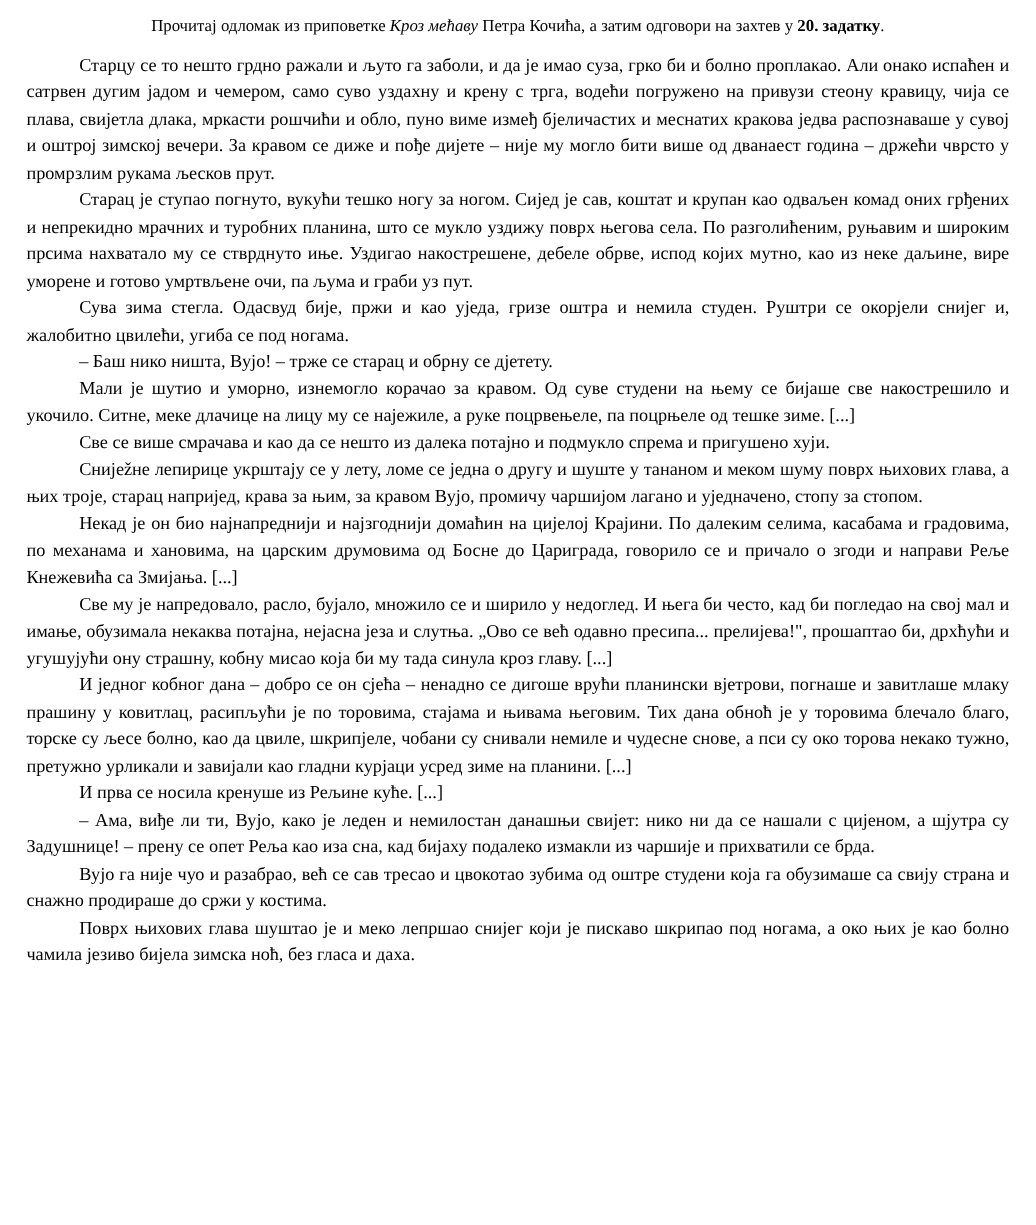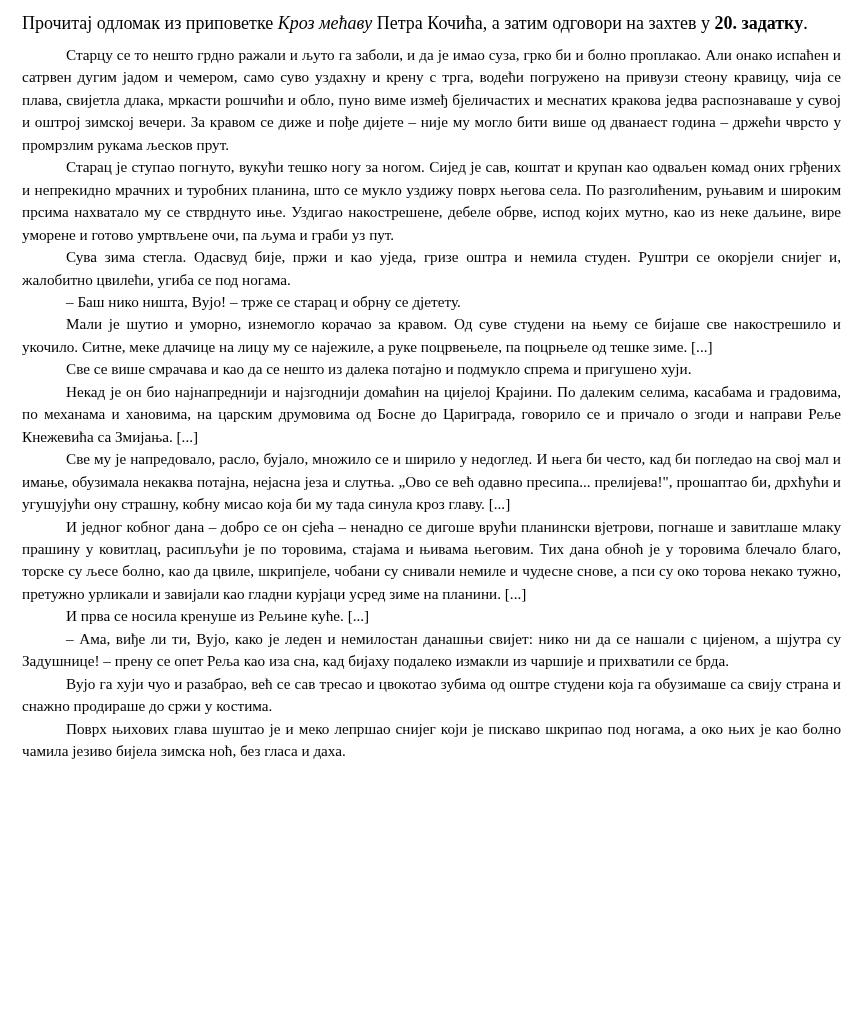--- a/index.html
+++ b/index.html
@@ -17,23 +17,23 @@
     -webkit-font-smoothing: antialiased;
   }
   .page {
     box-sizing: border-box;
     width: 863px;
     height: 1021px;
     padding: 12px 22px 0 22px;
     background: #ffffff;
   }
   .instruction {
-    font-size: 18px;
+    font-size: 14px;
     line-height: 22px;
-    text-align: left;
+    text-align: center;
     margin: 0 0 10px 0;
     white-space: nowrap;
   }
   .instruction .title-italic {
     font-style: italic;
   }
   .instruction .task-bold {
     font-weight: bold;
   }
   .excerpt {
@@ -59,22 +59,23 @@
 
   <p class="instruction"><span>Прочитај одломак из приповетке </span><span class="title-italic">Кроз мећаву</span><span> Петра Кочића, а затим одговори на захтев у </span><span class="task-bold">20. задатку</span><span>.</span></p>
 
   <div class="excerpt">
     <p>Старцу се то нешто грдно ражали и љуто га заболи, и да је имао суза, грко би и болно проплакао. Али онако испаћен и сатрвен дугим јадом и чемером, само суво уздахну и крену с трга, водећи погружено на привузи стеону кравицу, чија се плава, свијетла длака, мркасти рошчићи и обло, пуно виме измеђ бјеличастих и меснатих кракова једва распознаваше у сувој и оштрој зимској вечери. За кравом се диже и пође дијете – није му могло бити више од дванаест година – држећи чврсто у промрзлим рукама љесков прут.</p>
     <p>Старац је ступао погнуто, вукући тешко ногу за ногом. Сијед је сав, коштат и крупан као одваљен комад оних грђених и непрекидно мрачних и туробних планина, што се мукло уздижу поврх његова села. По разголићеним, руњавим и широким прсима нахватало му се стврднуто иње. Уздигао накострешене, дебеле обрве, испод којих мутно, као из неке даљине, вире уморене и готово умртвљене очи, па љума и граби уз пут.</p>
     <p>Сува зима стегла. Одасвуд бије, пржи и као уједа, гризе оштра и немила студен. Руштри се окорјели снијег и, жалобитно цвилећи, угиба се под ногама.</p>
     <p>– Баш нико ништа, Вујо! – трже се старац и обрну се дјетету.</p>
     <p>Мали је шутио и уморно, изнемогло корачао за кравом. Од суве студени на њему се бијаше све накострешило и укочило. Ситне, меке длачице на лицу му се најежиле, а руке поцрвењеле, па поцрњеле од тешке зиме. [...]</p>
     <p>Све се више смрачава и као да се нешто из далека потајно и подмукло спрема и пригушено хуји.</p>
+    <p>Сниježне лепирице укрштају се у лету, ломе се једна о другу и шуште у тананом и меком шуму поврх њихових глава, а њих троје, старац напријед, крава за њим, за кравом Вујо, промичу чаршијом лагано и уједначено, стопу за стопом.</p>
     <p>Некад је он био најнапреднији и најзгоднији домаћин на цијелој Крајини. По далеким селима, касабама и градовима, по механама и хановима, на царским друмовима од Босне до Цариграда, говорило се и причало о згоди и направи Реље Кнежевића са Змијања. [...]</p>
     <p>Све му је напредовало, расло, бујало, множило се и ширило у недоглед. И њега би често, кад би погледао на свој мал и имање, обузимала некаква потајна, нејасна језа и слутња. „Ово се већ одавно пресипа... прелијева!", прошаптао би, дрхћући и угушујући ону страшну, кобну мисао која би му тада синула кроз главу. [...]</p>
     <p>И једног кобног дана – добро се он сјећа – ненадно се дигоше врући планински вјетрови, погнаше и завитлаше млаку прашину у ковитлац, расипљући је по торовима, стајама и њивама његовим. Тих дана обноћ је у торовима блечало благо, торске су љесе болно, као да цвиле, шкрипјеле, чобани су снивали немиле и чудесне снове, а пси су око торова некако тужно, претужно урликали и завијали као гладни курјаци усред зиме на планини. [...]</p>
     <p>И прва се носила кренуше из Рељине куће. [...]</p>
     <p>– Ама, виђе ли ти, Вујо, како је леден и немилостан данашњи свијет: нико ни да се нашали с цијеном, а шјутра су Задушнице! – прену се опет Реља као иза сна, кад бијаху подалеко измакли из чаршије и прихватили се брда.</p>
-    <p>Вујо га хуји чуо и разабрао, већ се сав тресао и цвокотао зубима од оштре студени која га обузимаше са свију страна и снажно продираше до сржи у костима.</p>
+    <p>Вујо га није чуо и разабрао, већ се сав тресао и цвокотао зубима од оштре студени која га обузимаше са свију страна и снажно продираше до сржи у костима.</p>
     <p>Поврх њихових глава шуштао је и меко лепршао снијег који је пискаво шкрипао под ногама, а око њих је као болно чамила језиво бијела зимска ноћ, без гласа и даха.</p>
   </div>
 
 </div>
 
 </body></html>

